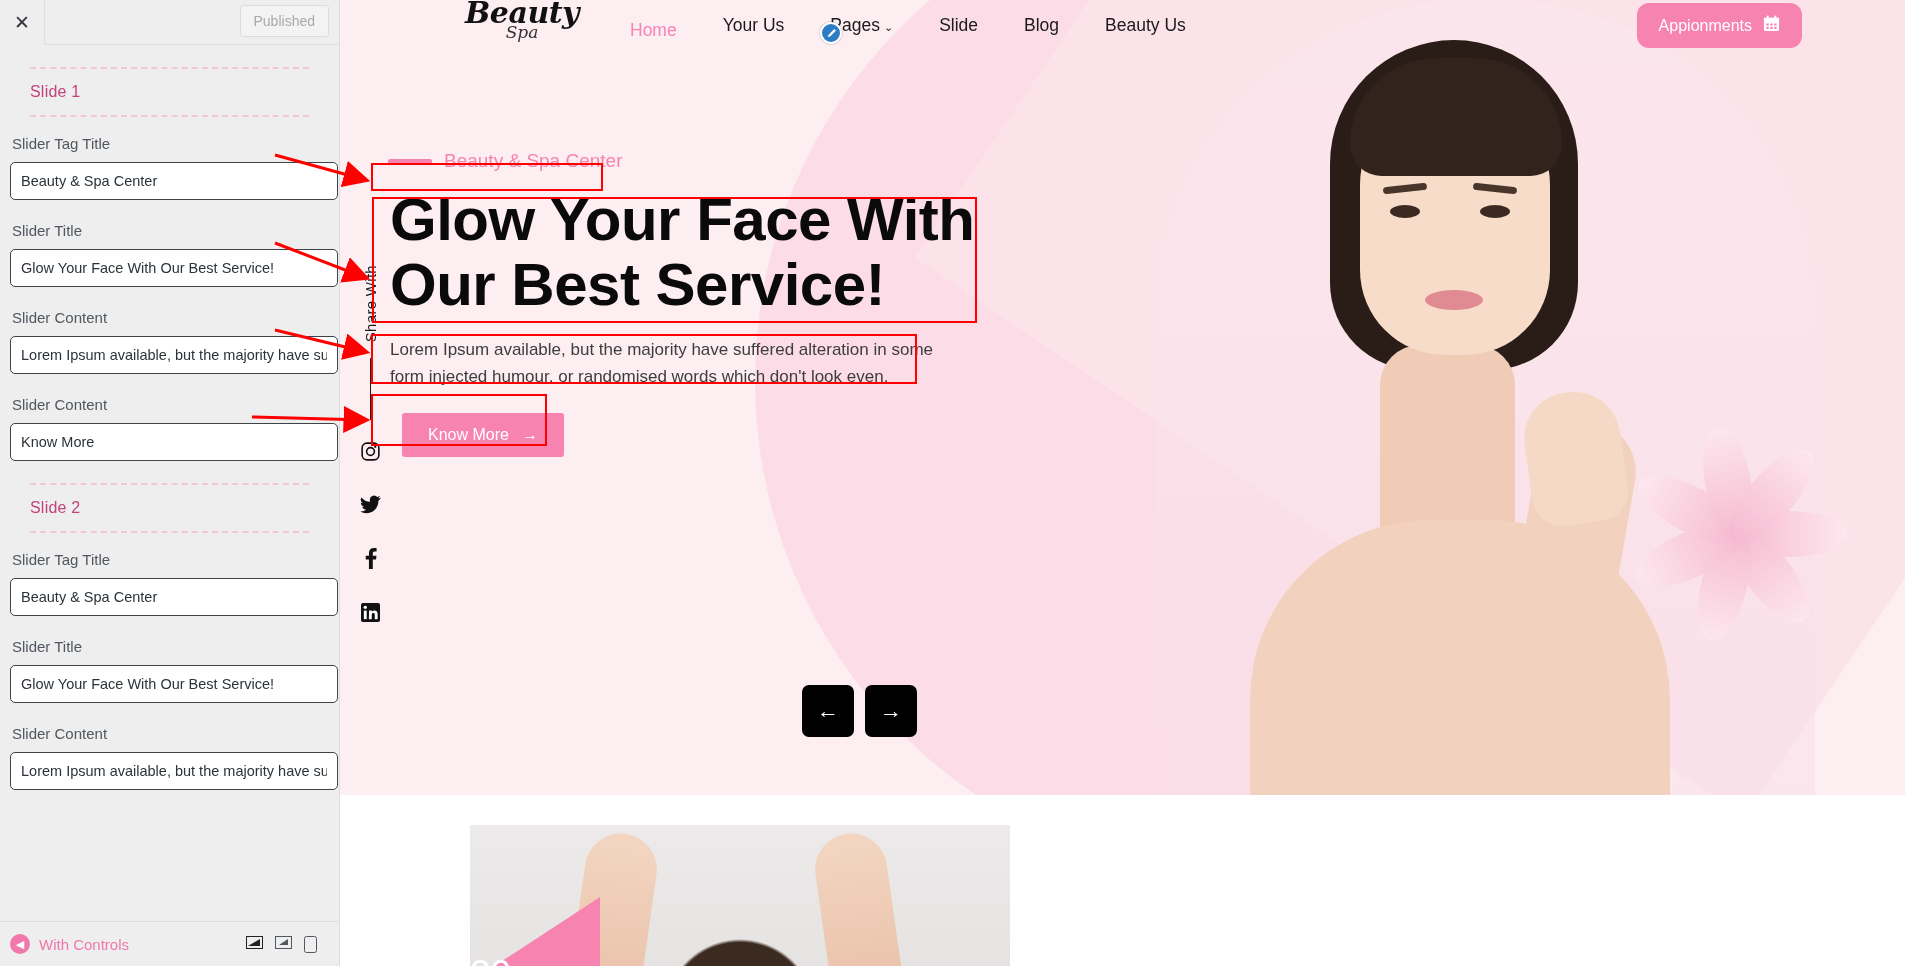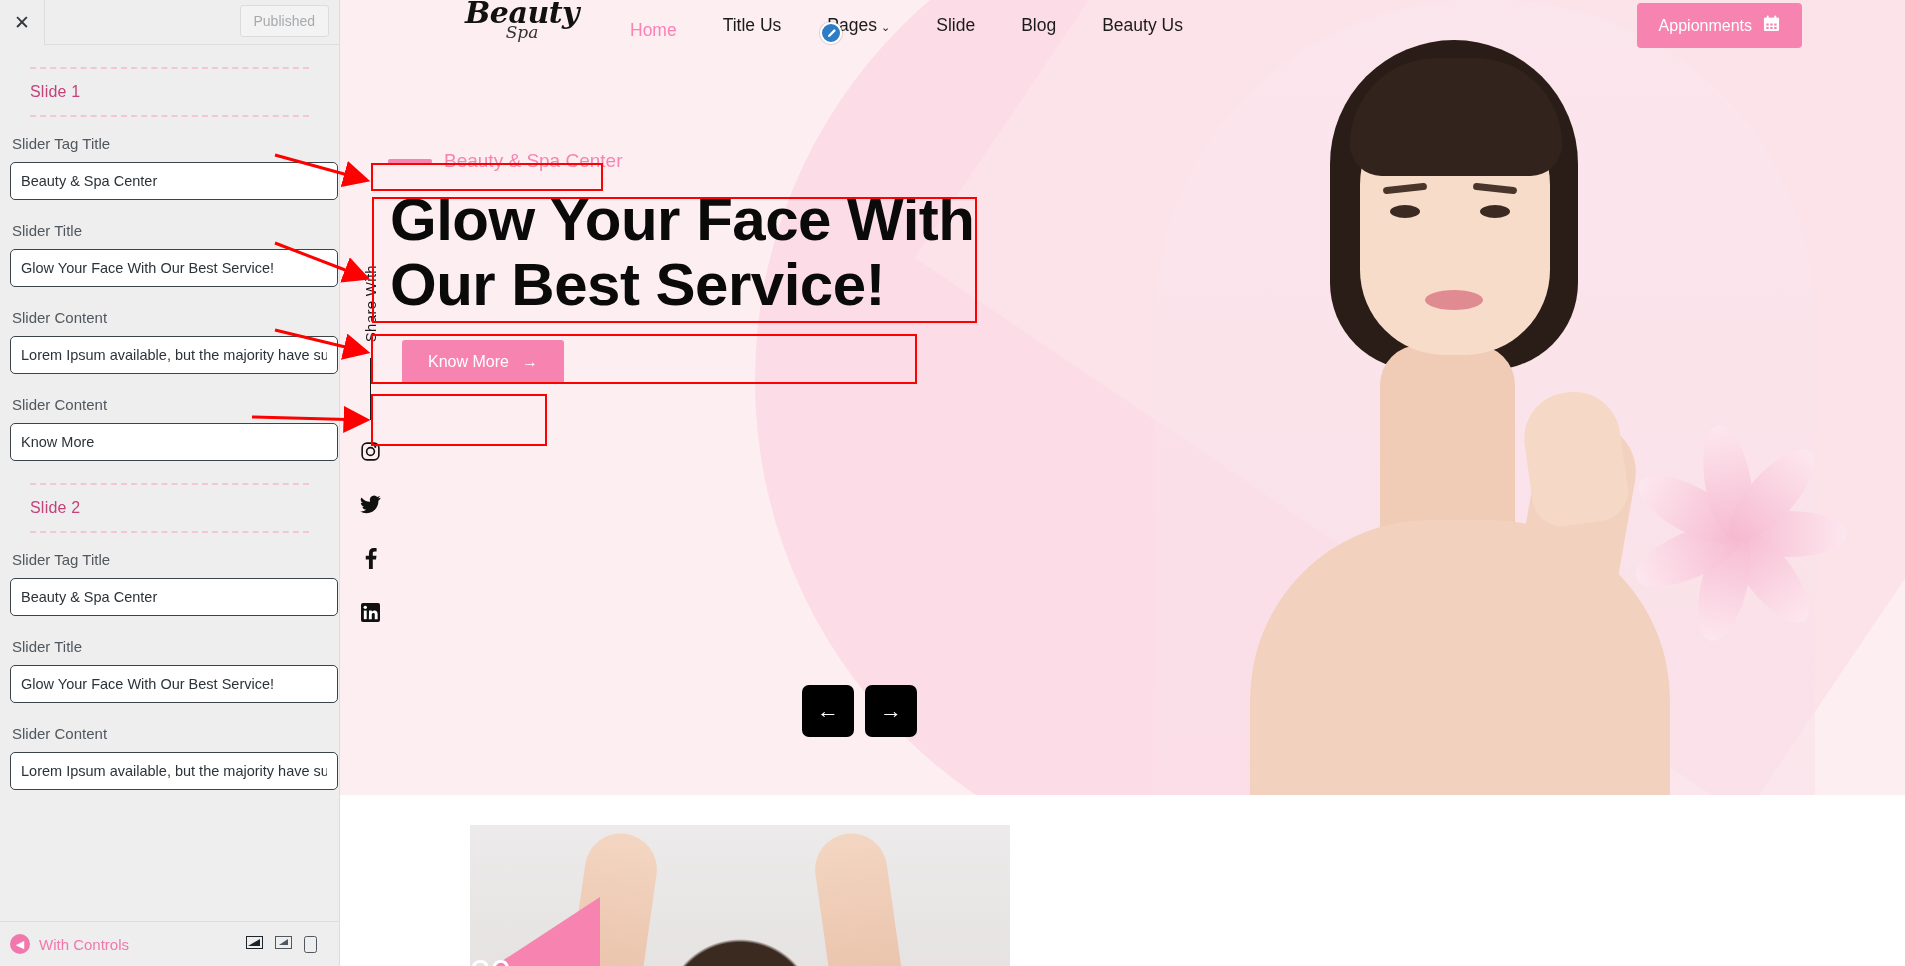--- a/index.html
+++ b/index.html
@@ -182,21 +182,21 @@
     background: #2e7cc4;
     border: 2px solid #ffffff;
     display: flex; align-items: center; justify-content: center;
     cursor: pointer;
     box-shadow: 0 0 0 1px rgba(0,0,0,.12);
     z-index: 8;
   }
   .appt-btn {
     position: absolute; right: 103px; top: 3px;
     background: #f783b0; color: #ffffff;
-    border: none; border-radius: 4px;
+    border: none; border-radius: 12px;
     padding: 12px 22px;
     font-size: 16px; cursor: pointer;
     display: flex; align-items: center; gap: 11px;
     font-family: "Liberation Sans", sans-serif;
   }
 
   
   .share-rail {
     position: absolute; left: 20px; top: 265px;
     display: flex; flex-direction: column; align-items: center;
@@ -492,21 +492,21 @@
       </div>
 
       <header class="site-header">
         <div class="logo">
           <span class="b1">Beauty</span>
           <span class="b2">Spa</span>
         </div>
 
         <nav class="main-nav">
           <span class="nav-item active">Home</span>
-          <span class="nav-item">Title Us</span>
+          <span class="nav-item">Your Us</span>
           <span class="nav-item">
             <span>Pages</span><span class="caret">⌄</span>
           </span>
           <span class="nav-item">Slide</span>
           <span class="nav-item">Blog</span>
           <span class="nav-item">Beauty Us</span>
           <span class="edit-pin">
             <svg width="11" height="11" viewBox="0 0 12 12">
                 <path d="M9 1.2l1.8 1.8-6.3 6.3-2.4.6.6-2.4z" fill="#ffffff"></path>
               </svg>
@@ -563,20 +563,21 @@
             </svg>
         </span>
       </div>
 
       <div class="hero-copy">
         <div class="tagline-wrap">
           <span class="tag-dash"></span>
           <span class="tagline">Beauty &amp; Spa Center</span>
         </div>
         <h1 class="hero-title">Glow Your Face With Our Best Service!</h1>
+        <p class="hero-desc">Lorem Ipsum available, but the majority have suffered alteration in some form injected humour, or randomised words which don't look even.</p>
         <button class="know-btn">
           <span>Know More</span>
           <span>→</span>
         </button>
       </div>
 
       <div class="hero-arrows">
         <div class="arw">←</div>
         <div class="arw">→</div>
       </div>

